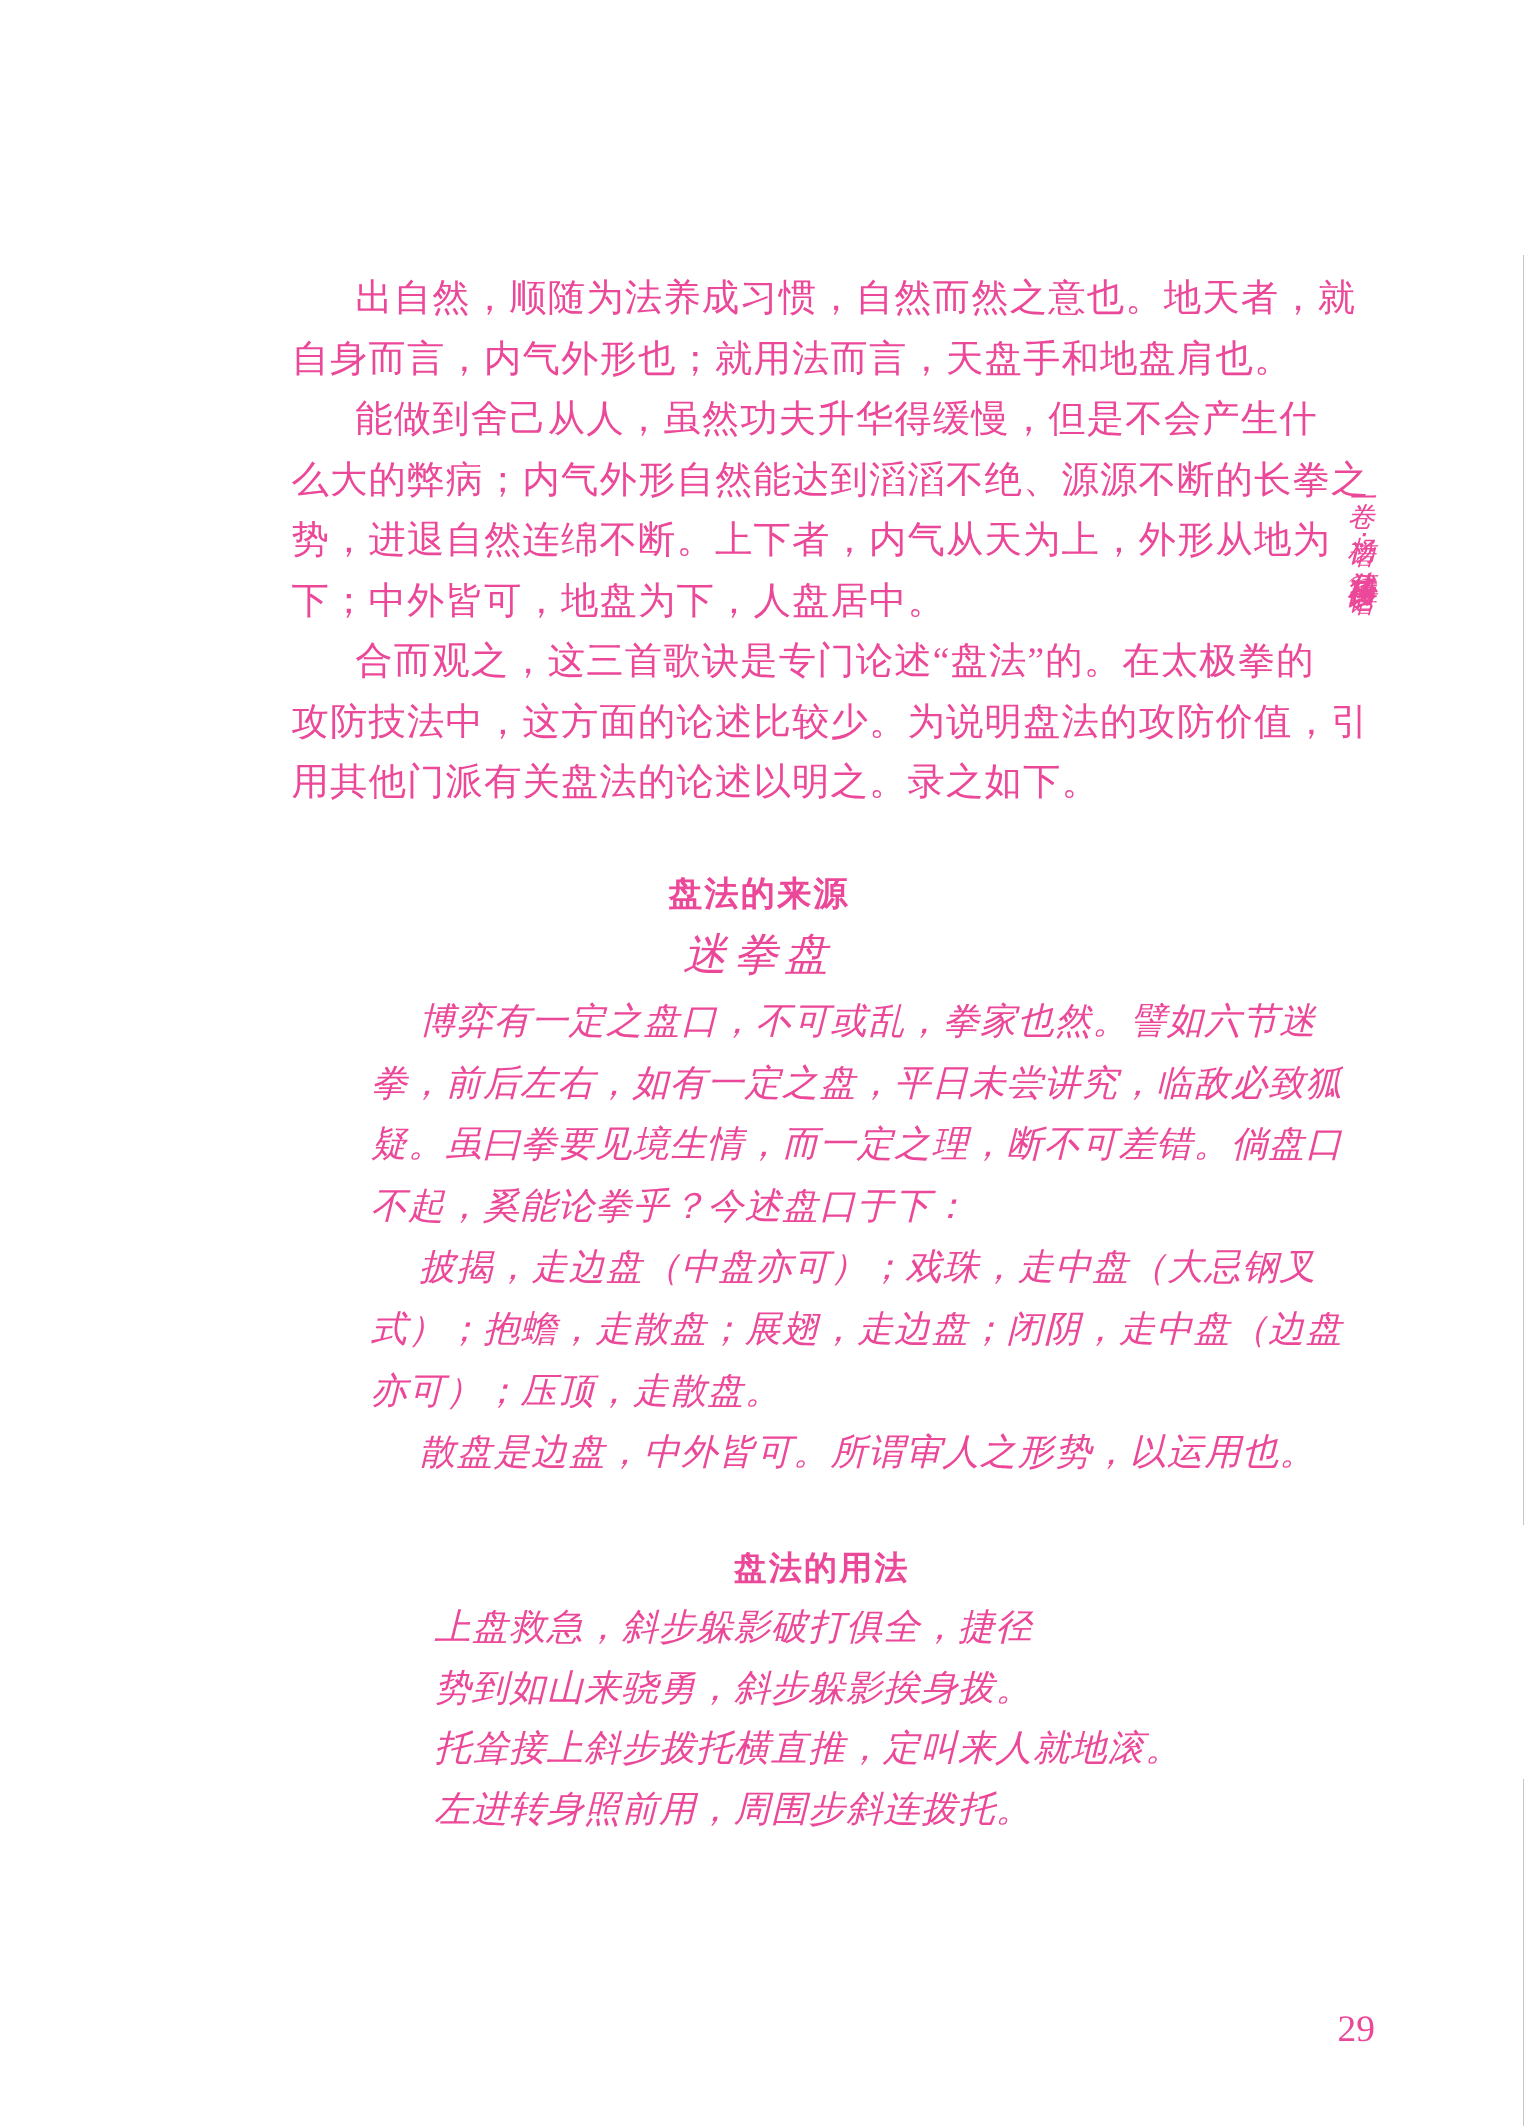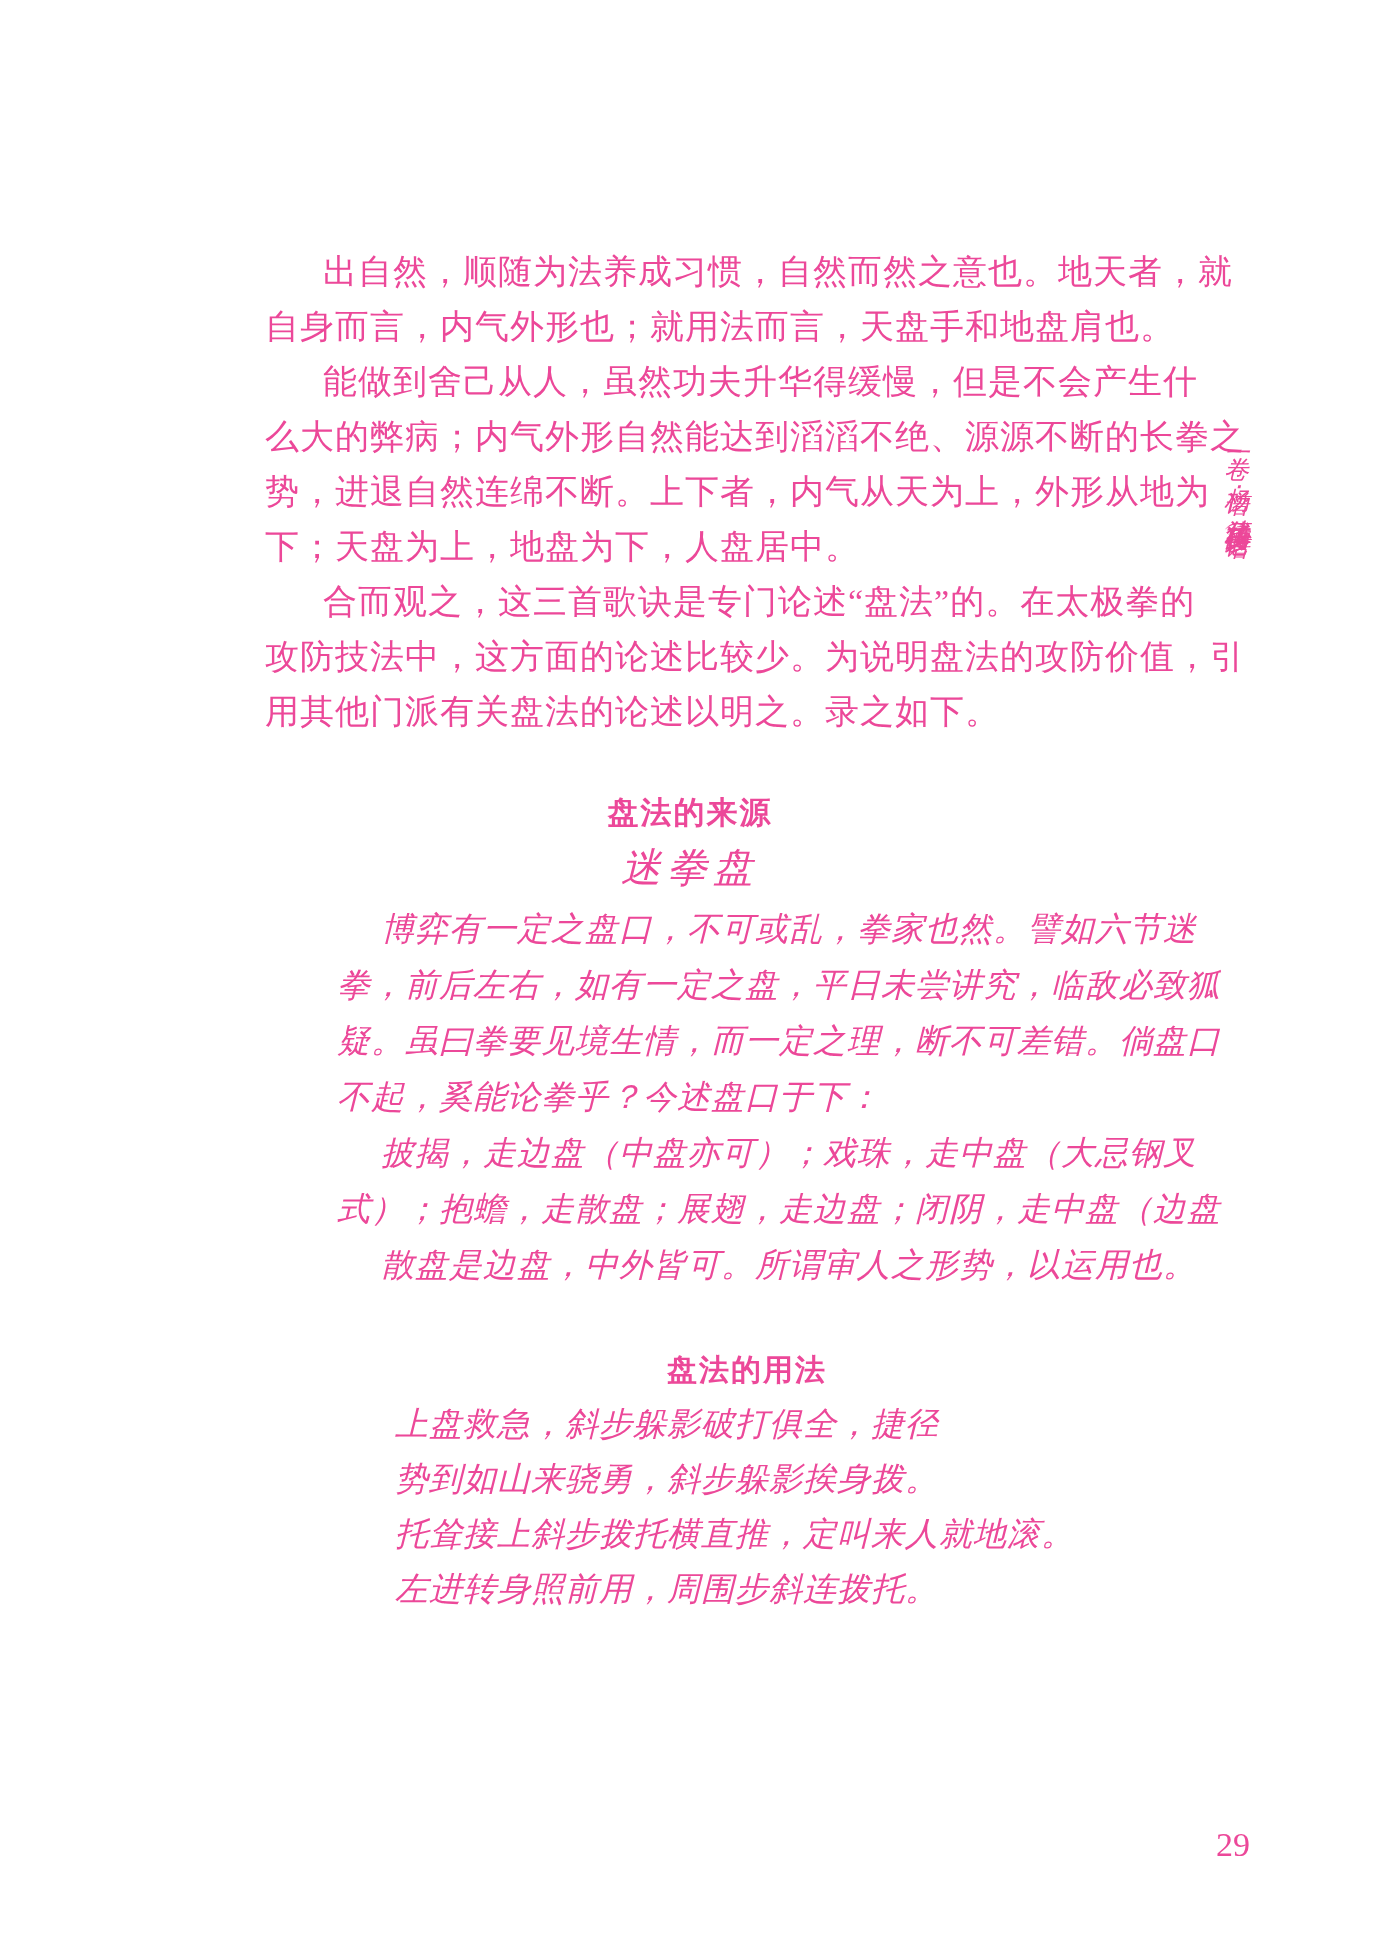--- a/index.html
+++ b/index.html
@@ -106,37 +106,38 @@
 
   <div class="content">
 
     <div class="song-line indent">出自然，顺随为法养成习惯，自然而然之意也。地天者，就</div>
     <div class="song-line">自身而言，内气外形也；就用法而言，天盘手和地盘肩也。</div>
 
 
     <div class="song-line indent">能做到舍己从人，虽然功夫升华得缓慢，但是不会产生什</div>
     <div class="song-line">么大的弊病；内气外形自然能达到滔滔不绝、源源不断的长拳之</div>
     <div class="song-line">势，进退自然连绵不断。上下者，内气从天为上，外形从地为</div>
-    <div class="song-line">下；天盘为上，地盘为下，人盘居中。</div>
+    <div class="song-line">下；中外皆可，地盘为下，人盘居中。</div>
 
     <div class="song-line indent">合而观之，这三首歌诀是专门论述“盘法”的。在太极拳的</div>
     <div class="song-line">攻防技法中，这方面的论述比较少。为说明盘法的攻防价值，引</div>
     <div class="song-line">用其他门派有关盘法的论述以明之。录之如下。</div>
 
     <div class="sec-heading">盘法的来源</div>
     <div class="sub-heading">迷拳盘</div>
 
     <div class="quote-block">
       <div class="kai-line kai-indent">博弈有一定之盘口，不可或乱，拳家也然。譬如六节迷</div>
       <div class="kai-line">拳，前后左右，如有一定之盘，平日未尝讲究，临敌必致狐</div>
       <div class="kai-line">疑。虽曰拳要见境生情，而一定之理，断不可差错。倘盘口</div>
       <div class="kai-line">不起，奚能论拳乎？今述盘口于下：</div>
 
       <div class="kai-line kai-indent">披揭，走边盘（中盘亦可）；戏珠，走中盘（大忌钢叉</div>
       <div class="kai-line">式）；抱蟾，走散盘；展翅，走边盘；闭阴，走中盘（边盘</div>
+      <div class="kai-line">亦可）；压顶，走散盘。</div>
 
       <div class="kai-line kai-indent">散盘是边盘，中外皆可。所谓审人之形势，以运用也。</div>
     </div>
 
     <div class="usage-heading-wrap">盘法的用法</div>
 
     <div class="verse-block">
       <div class="verse-line">上盘救急，斜步躲影破打俱全，捷径</div>
       <div class="verse-line">势到如山来骁勇，斜步躲影挨身拨。</div>
       <div class="verse-line">托耸接上斜步拨托横直推，定叫来人就地滚。</div>

